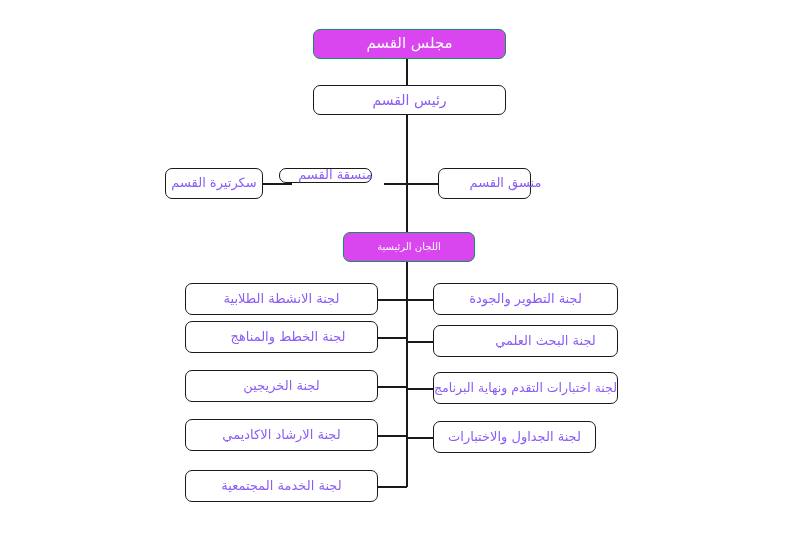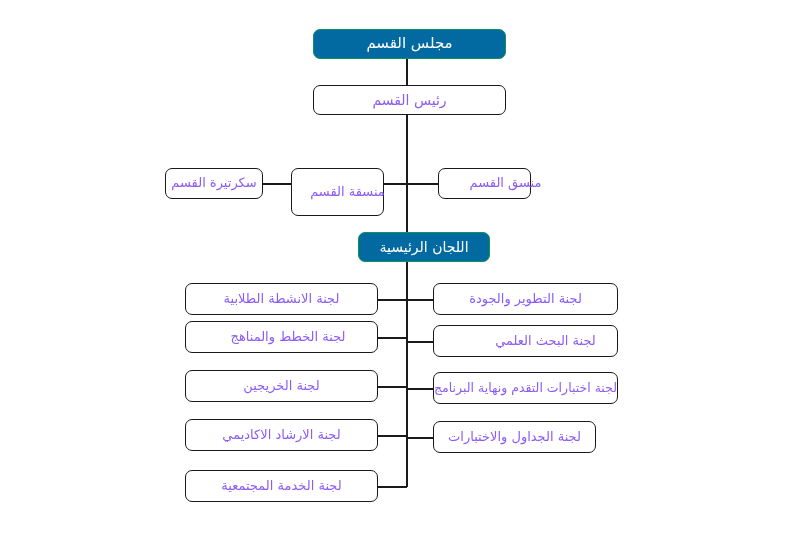--- a/index.html
+++ b/index.html
@@ -28,21 +28,21 @@
     line-height: 1.15;
     white-space: nowrap;
     direction: rtl;
   }
   .node.plain {
     background: #ffffff;
     border: 1.6px solid #1a1a1a;
     color: #8b5cf6;
   }
   .node.accent {
-    background: #0369a1;
+    background: #d946ef;
     border: 1.6px solid #0e9455;
     color: #ffffff;
   }
   .connector {
     position: absolute;
     background: #1a1a1a;
   }
   .connector.v { width: 1.8px; }
   .connector.h { height: 1.8px; }
 </style>
@@ -71,25 +71,25 @@
   <div class="connector h" style="left:406px; top:341px; width:28px;"></div>
   <div class="connector h" style="left:406px; top:388px; width:28px;"></div>
   <div class="connector h" style="left:406px; top:437px; width:28px;"></div>
 
   <div class="node accent" style="left:313px; top:29px; width:193px; height:30px; font-size:15px;">مجلس القسم</div>
 
   <div class="node plain" style="left:313px; top:85px; width:193px; height:30px; font-size:14px;">رئيس القسم</div>
 
   <div class="node plain" style="left:165px; top:168px; width:98px; height:31px; font-size:13px;">سكرتيرة القسم</div>
 
-  <div class="node plain" style="left:291px; top:168px; width:93px; height:48px; font-size:13px;padding-left:20px;">منسقة القسم</div>
+  <div class="node plain" style="left:279px; top:168px; width:93px; height:15px; font-size:13px;padding-left:20px;">منسقة القسم</div>
 
   <div class="node plain" style="left:438px; top:168px; width:93px; height:31px; font-size:13px;padding-left:42px;">منسق القسم</div>
 
-  <div class="node accent" style="left:343px; top:232px; width:132px; height:30px; font-size:14px;margin-left:15px;">اللجان الرئيسية</div>
+  <div class="node accent" style="left:343px; top:232px; width:132px; height:30px; font-size:10px;">اللجان الرئيسية</div>
 
   <div class="node plain" style="left:185px; top:283px; width:193px; height:32px; font-size:13px;">لجنة الانشطة الطلابية</div>
 
   <div class="node plain" style="left:185px; top:321px; width:193px; height:32px; font-size:13px;padding-left:13px;">لجنة الخطط والمناهج</div>
 
   <div class="node plain" style="left:185px; top:370px; width:193px; height:32px; font-size:13px;text-align:right;">لجنة الخريجين</div>
 
   <div class="node plain" style="left:185px; top:419px; width:193px; height:32px; font-size:13px;">لجنة الارشاد الاكاديمي</div>
 
   <div class="node plain" style="left:185px; top:470px; width:193px; height:32px; font-size:13px;">لجنة الخدمة المجتمعية</div>

